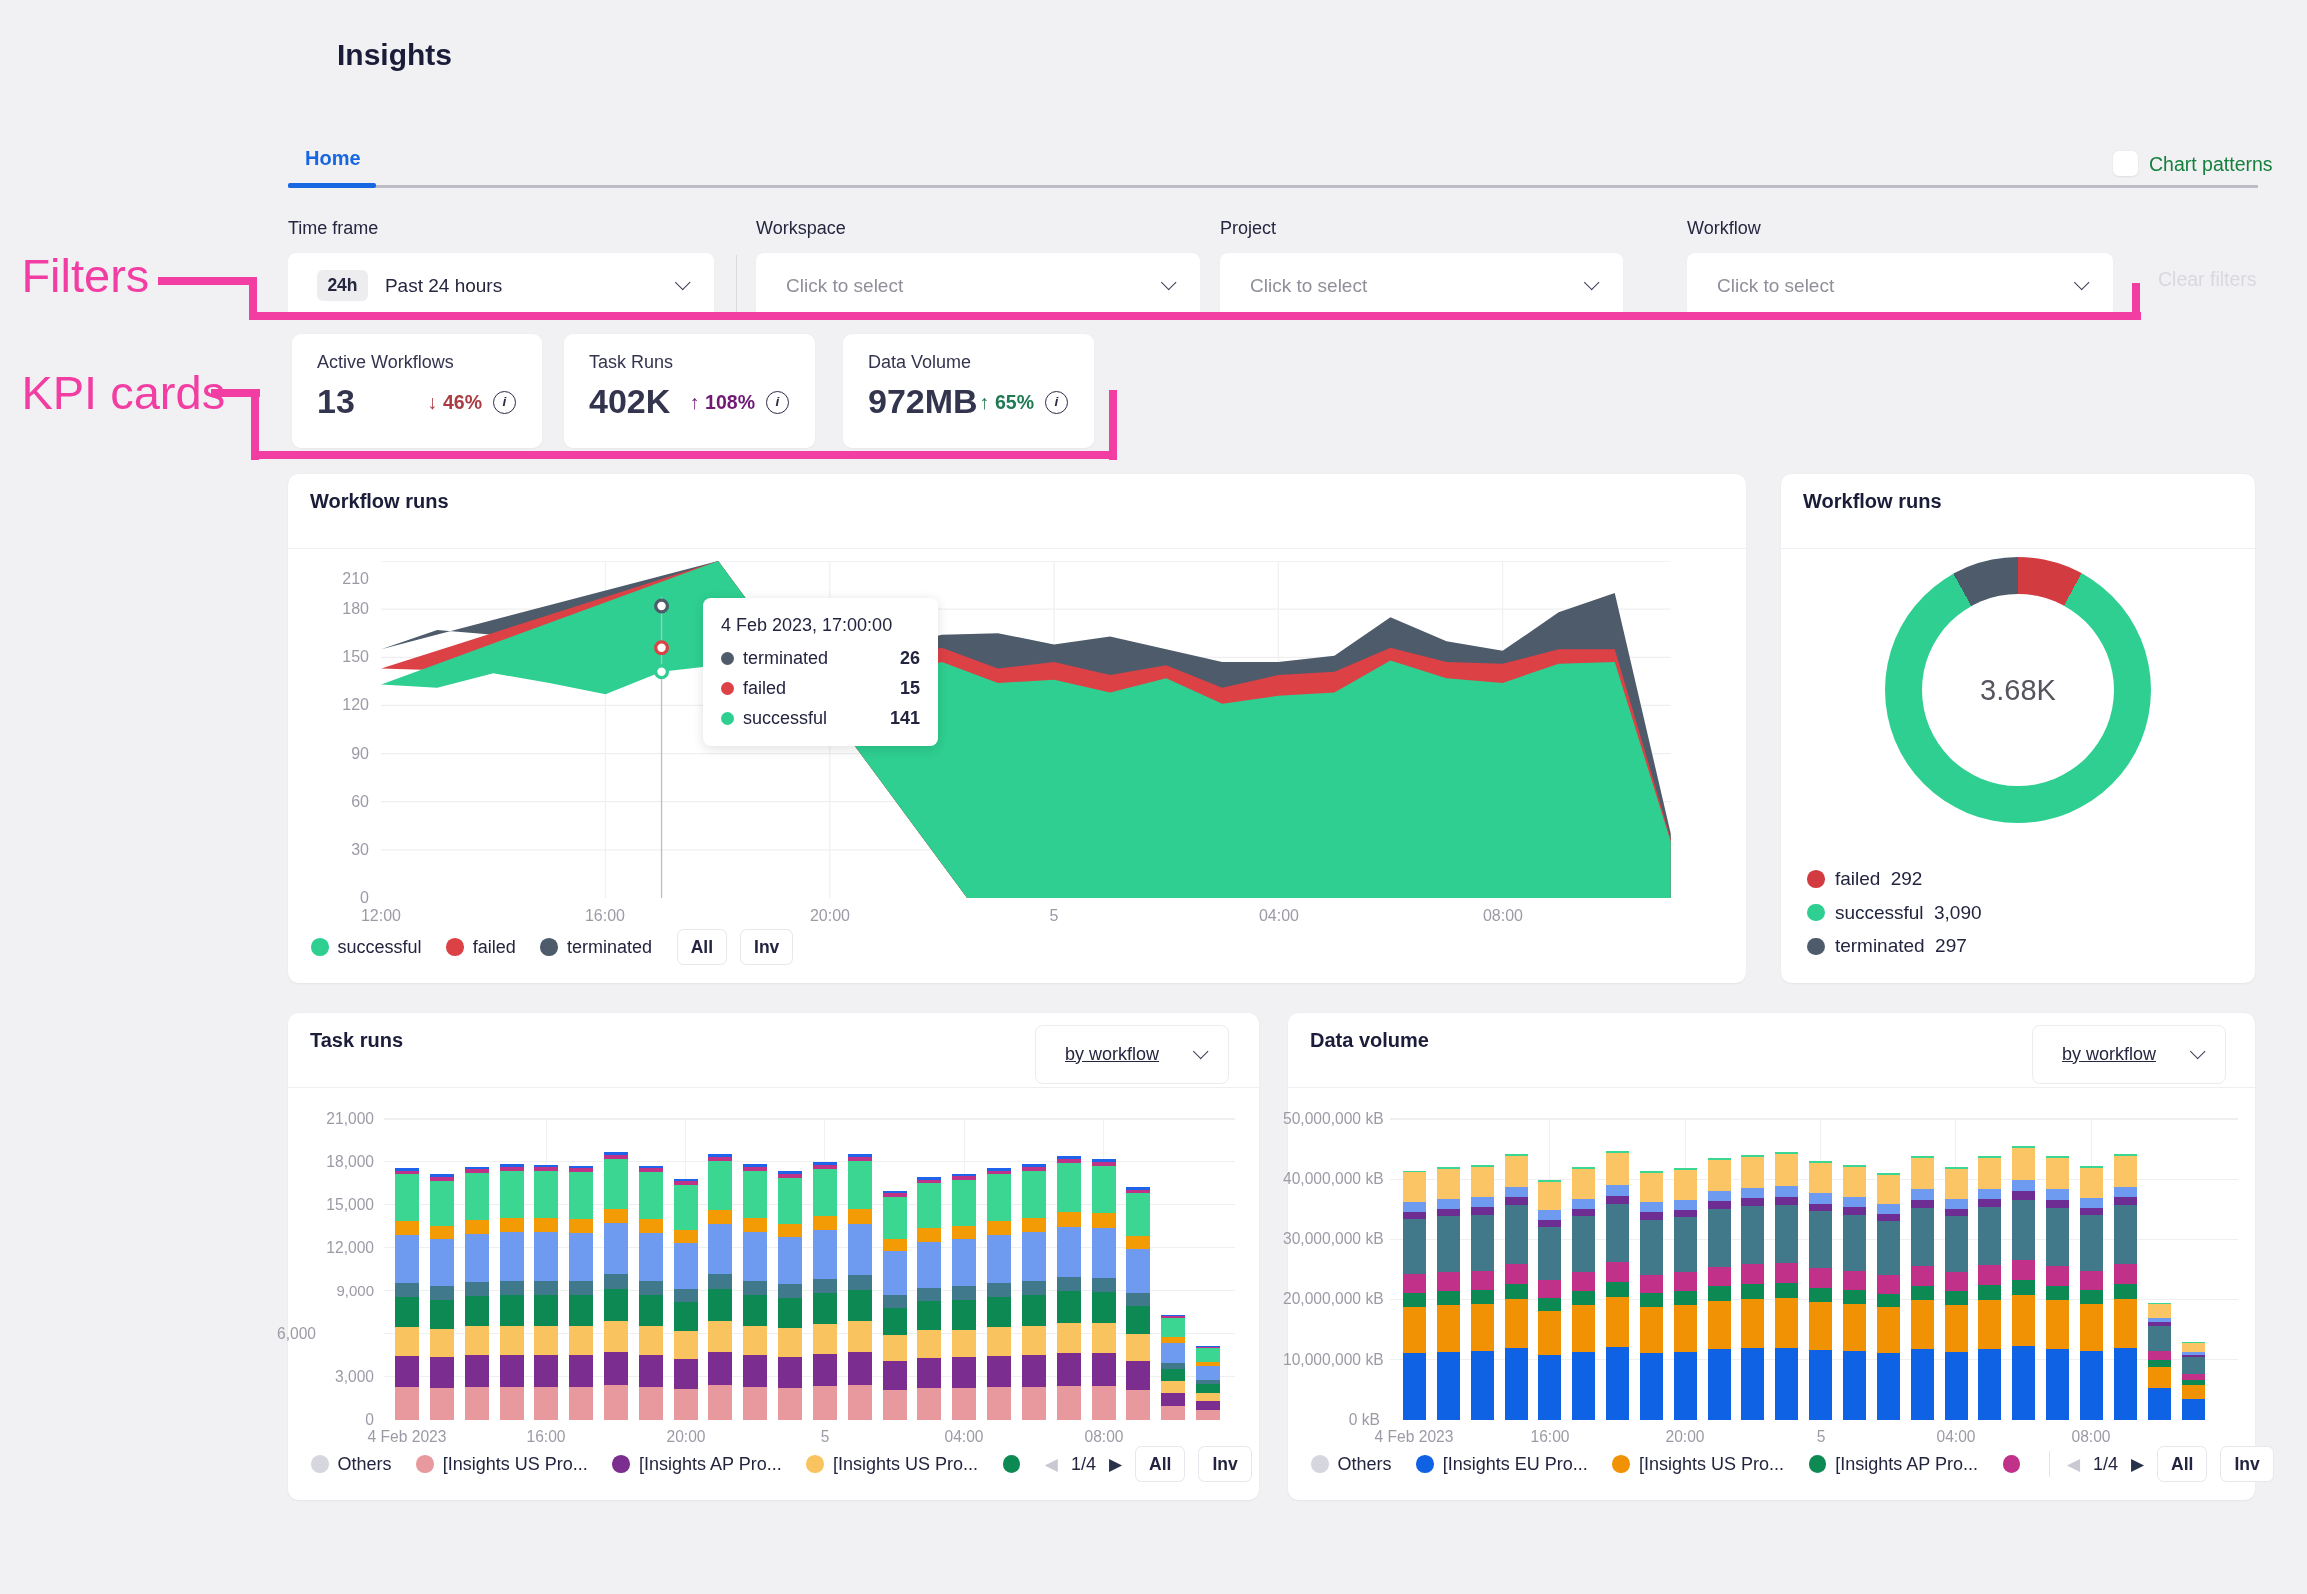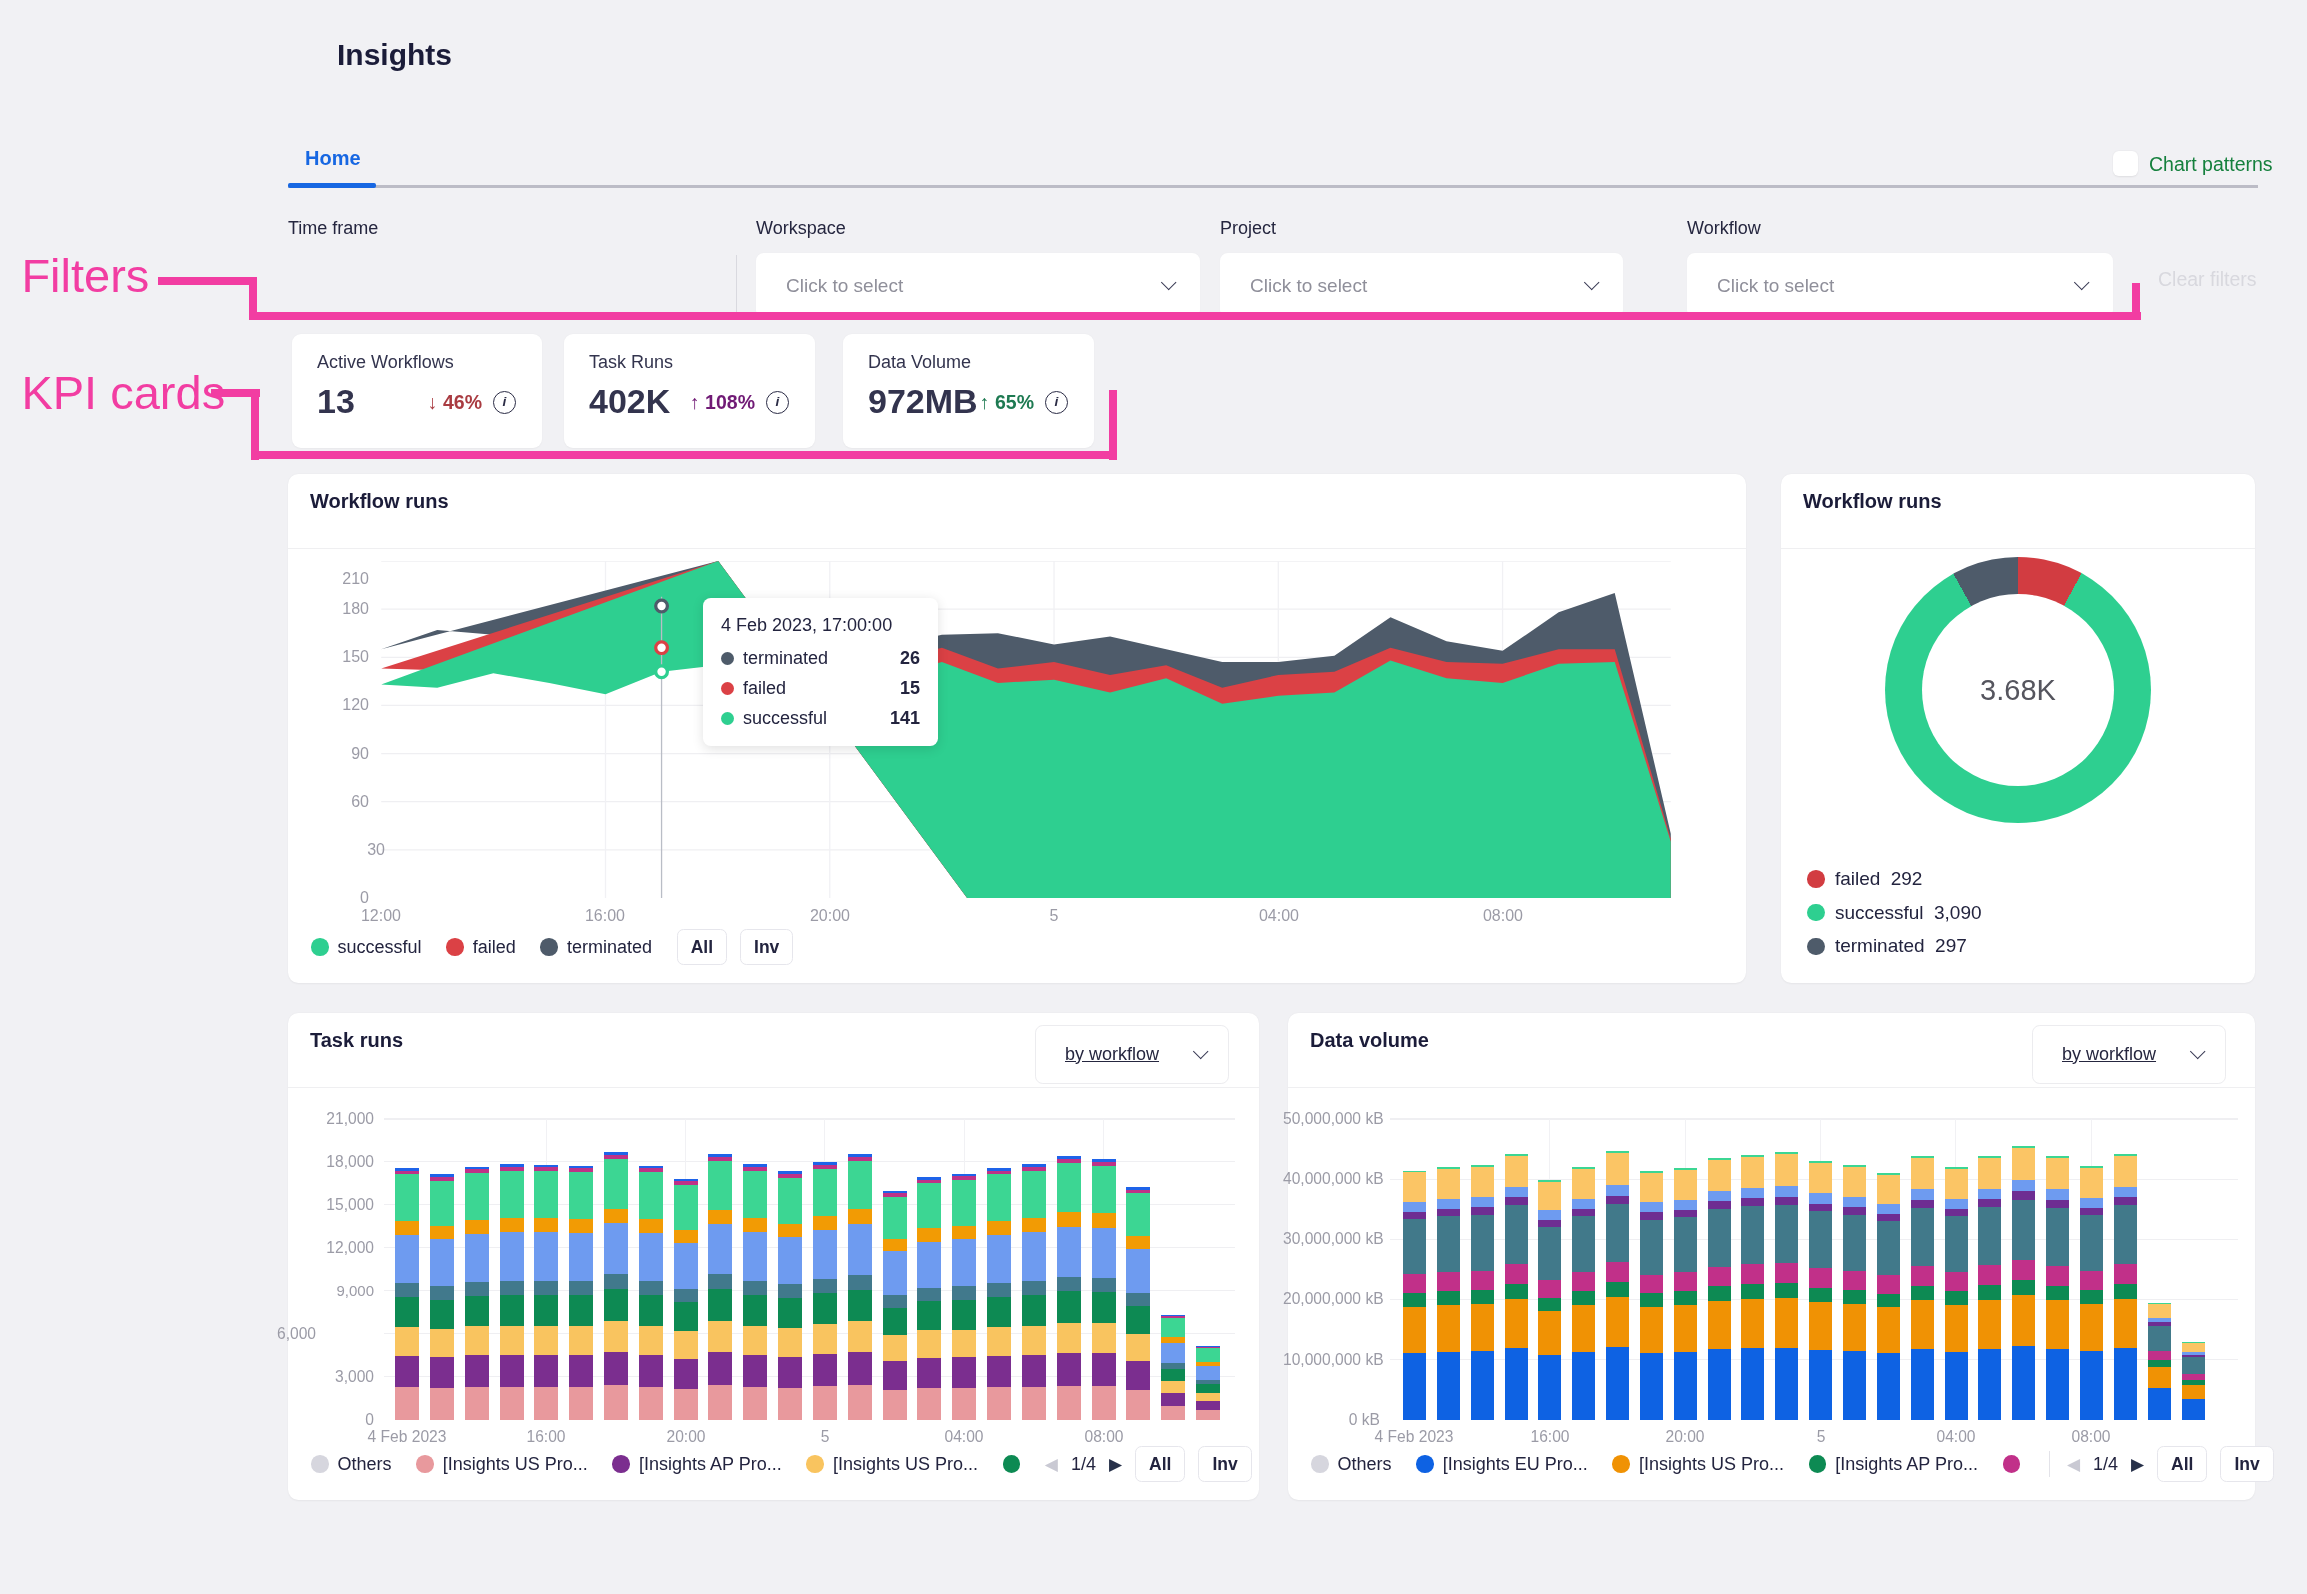--- a/index.html
+++ b/index.html
@@ -59,20 +59,25 @@
   <div class="abs tab-underline"></div>
   <div class="abs tab-rule"></div>
   <div class="abs chk"></div>
   <div class="abs chk-label">Chart patterns</div>
 
   <div class="abs flt-label" style="left:288px">Time frame</div>
   <div class="abs flt-label" style="left:756px">Workspace</div>
   <div class="abs flt-label" style="left:1220px">Project</div>
   <div class="abs flt-label" style="left:1687px">Workflow</div>
 
+  <div class="abs flt-box" style="left:288px;width:426px">
+    <span class="flt-badge">24h</span>
+    <span class="flt-value">Past 24 hours</span>
+    <span class="chev"></span>
+  </div>
   <div class="abs flt-divider"></div>
   <div class="abs flt-box" style="left:756px;width:444px">
     <span class="flt-ph">Click to select</span>
     <span class="chev"></span>
   </div>
   <div class="abs flt-box" style="left:1220px;width:403px">
     <span class="flt-ph">Click to select</span>
     <span class="chev"></span>
   </div>
   <div class="abs flt-box" style="left:1687px;width:426px">
@@ -133,21 +138,21 @@
           <polygon points="0.0,135.9 86.3,106.3 172.7,113.7 259.0,118.6 345.4,128.5 431.7,69.2 518.1,93.9 604.4,113.7 690.8,111.2 777.1,133.5 863.5,113.7 949.8,111.2 1036.2,128.5 1122.5,116.2 1208.9,135.9 1295.2,155.7 1381.6,155.7 1467.9,145.8 1554.3,86.5 1640.6,123.6 1727.0,138.4 1813.3,79.1 1899.7,49.4 1986.0,420.1 1986, 1986,519 0,519" fill="#4E5B6A"></polygon>
           <polygon points="0.0,165.6 86.3,168.1 172.7,145.8 259.0,163.1 345.4,177.9 431.7,133.5 518.1,138.4 604.4,143.3 690.8,143.3 777.1,155.7 863.5,133.5 949.8,165.6 1036.2,155.7 1122.5,175.5 1208.9,160.6 1295.2,195.2 1381.6,175.5 1467.9,170.5 1554.3,133.5 1640.6,155.7 1727.0,158.2 1813.3,135.9 1899.7,135.9 1986.0,427.6 1986, 1986,519 0,519" fill="#DB4145"></polygon>
           <polygon points="0.0,190.3 86.3,195.2 172.7,173.0 259.0,187.8 345.4,205.1 431.7,170.5 518.1,160.6 604.4,168.1 690.8,165.6 777.1,177.9 863.5,155.7 949.8,187.8 1036.2,182.9 1122.5,202.7 1208.9,180.4 1295.2,220.0 1381.6,207.6 1467.9,202.7 1554.3,153.2 1640.6,180.4 1727.0,187.8 1813.3,158.2 1899.7,155.7 1986.0,432.5 1986, 1986,519 0,519" fill="#2ECF90"></polygon>
           <line x1="431.73913043478257" x2="431.73913043478257" y1="55.19999999999999" y2="519" stroke="#B9BDC6" stroke-width="2"></line>
           <circle cx="431.73913043478257" cy="69.19999999999999" r="9" fill="#fff" stroke="#4E5B6A" stroke-width="5"></circle>
           <circle cx="431.73913043478257" cy="133.45714285714286" r="9" fill="#fff" stroke="#DB4145" stroke-width="5"></circle>
           <circle cx="431.73913043478257" cy="170.52857142857147" r="9" fill="#fff" stroke="#2ECF90" stroke-width="5"></circle>
         </svg></div>
     <div id="area-ylabels">
         <div class="axis-lab" style="left: 0px; width: 81px; text-align: right; top: 415px;">0</div>
-        <div class="axis-lab" style="left: 0px; width: 81px; text-align: right; top: 367px; margin-left: 16px;">30</div>
+        <div class="axis-lab" style="left: 0px; width: 81px; text-align: right; top: 367px;">30</div>
         <div class="axis-lab" style="left: 0px; width: 81px; text-align: right; top: 319px;">60</div>
         <div class="axis-lab" style="left: 0px; width: 81px; text-align: right; top: 271px;">90</div>
         <div class="axis-lab" style="left: 0px; width: 81px; text-align: right; top: 222px;">120</div>
         <div class="axis-lab" style="left: 0px; width: 81px; text-align: right; top: 174px;">150</div>
         <div class="axis-lab" style="left: 0px; width: 81px; text-align: right; top: 126px;">180</div>
         <div class="axis-lab" style="left: 0px; width: 81px; text-align: right; top: 96px;">210</div>
       </div>
     <div id="area-xlabels">
         <div class="axis-lab" style="left: 54px; width: 78px; text-align: center; top: 433px;">12:00</div>
         <div class="axis-lab" style="left: 278px; width: 78px; text-align: center; top: 433px;">16:00</div>

